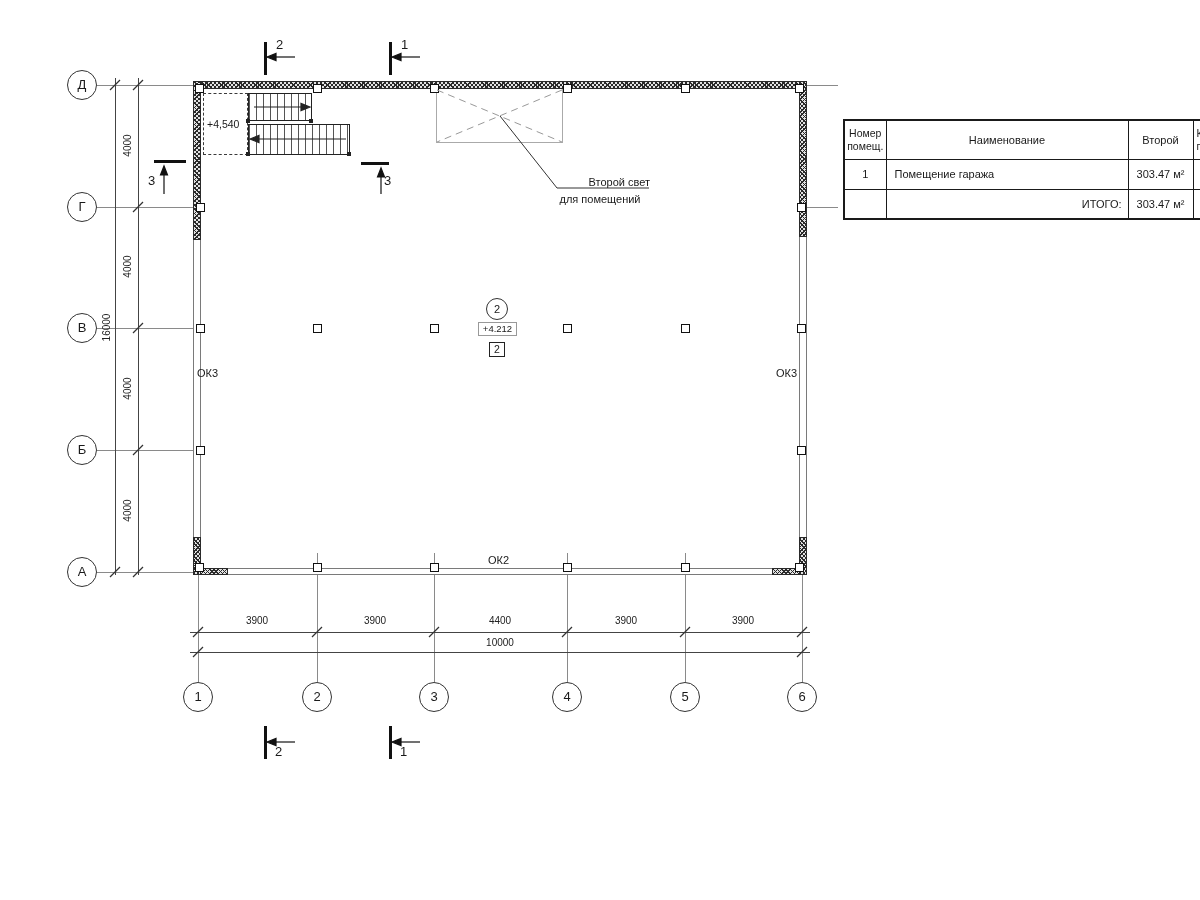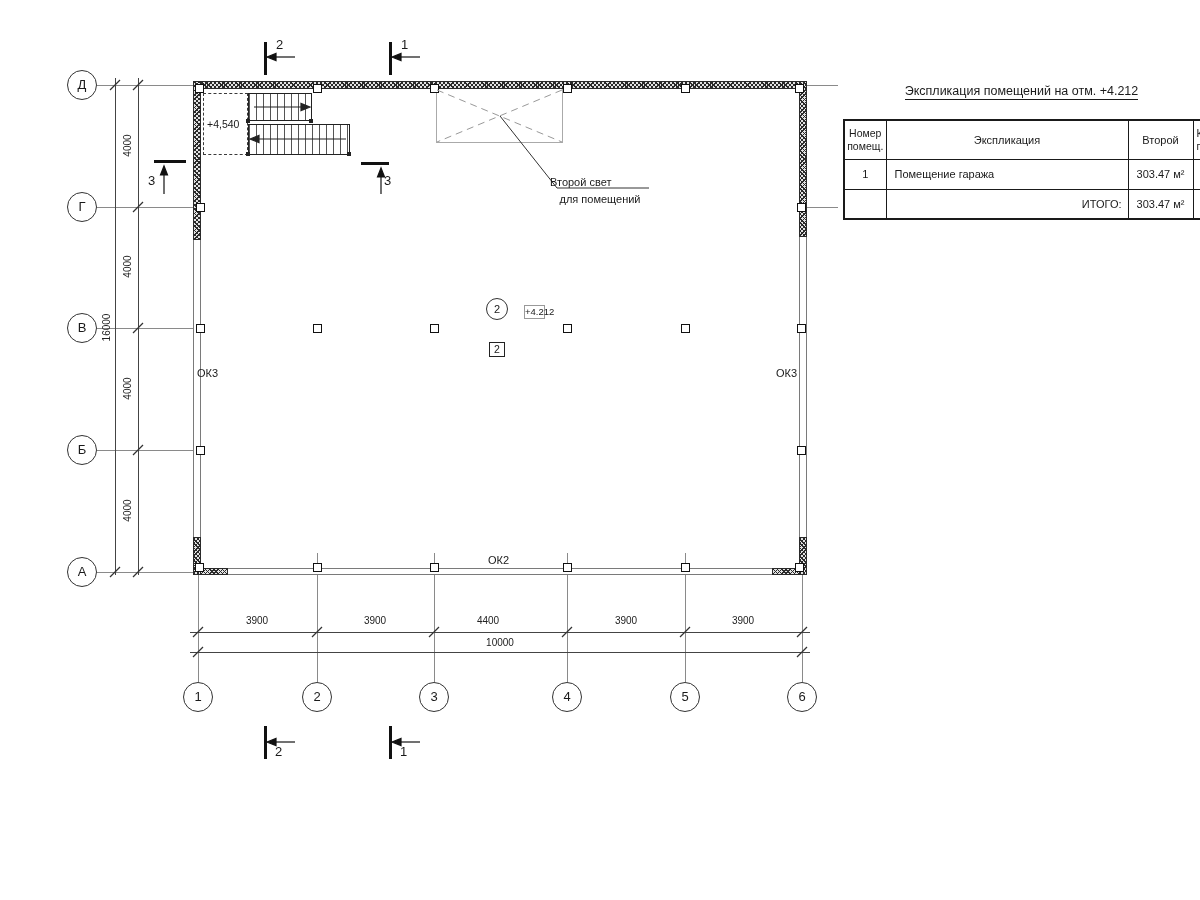--- a/index.html
+++ b/index.html
@@ -135,21 +135,21 @@
   <div class="abs gcircle" style="left:670px;top:682px;">5</div>
   <div class="abs gcircle" style="left:787px;top:682px;">6</div>
 
   <div class="abs dimlabel rot" style="left:102px;top:140px;width:50px;">4000</div>
   <div class="abs dimlabel rot" style="left:102px;top:261px;width:50px;">4000</div>
   <div class="abs dimlabel rot" style="left:102px;top:383px;width:50px;">4000</div>
   <div class="abs dimlabel rot" style="left:102px;top:505px;width:50px;">4000</div>
   <div class="abs dimlabel rot" style="left:81px;top:322px;width:50px;">16000</div>
   <div class="abs dimlabel" style="left:227px;top:615px;width:60px;">3900</div>
   <div class="abs dimlabel" style="left:345px;top:615px;width:60px;">3900</div>
-  <div class="abs dimlabel" style="left:458px;top:615px;width:60px;">4400</div>
+  <div class="abs dimlabel" style="left:470px;top:615px;width:60px;">4400</div>
   <div class="abs dimlabel" style="left:596px;top:615px;width:60px;">3900</div>
   <div class="abs dimlabel" style="left:713px;top:615px;width:60px;">3900</div>
   <div class="abs dimlabel" style="left:470px;top:637px;width:60px;">10000</div>
 
   <div class="abs secbar-v" style="left:264px;top:42px;height:33px;"></div>
   <div class="abs seclabel" style="left:276px;top:37px;">2</div>
   <div class="abs secbar-v" style="left:389px;top:42px;height:33px;"></div>
   <div class="abs seclabel" style="left:401px;top:37px;">1</div>
   <div class="abs secbar-v" style="left:264px;top:726px;height:33px;"></div>
   <div class="abs seclabel" style="left:275px;top:744px;">2</div>
@@ -157,40 +157,37 @@
   <div class="abs seclabel" style="left:400px;top:744px;">1</div>
   <div class="abs secbar-h" style="left:154px;top:160px;width:32px;"></div>
   <div class="abs seclabel" style="left:148px;top:173px;">3</div>
   <div class="abs secbar-h" style="left:361px;top:162px;width:28px;"></div>
   <div class="abs seclabel" style="left:384px;top:173px;">3</div>
 
   <div class="abs lbl" style="left:197px;top:367px;">ОК3</div>
   <div class="abs lbl" style="left:776px;top:367px;">ОК3</div>
   <div class="abs lbl" style="left:488px;top:554px;">ОК2</div>
   <div class="abs poscircle" style="left:486px;top:298px;">2</div>
-  <div class="abs elevbox" style="left:478px;top:305px;width:21px;height:14px;margin-left:46px;">+4.212</div>
+  <div class="abs elevbox" style="left:478px;top:322px;width:39px;height:14px;">+4.212</div>
   <div class="abs nodebox" style="left:489px;top:342px;width:16px;height:15px;">2</div>
-  <div class="abs lbl" style="left:550px;top:176px;width:100px;text-align:left;">Второй свет</div>
+  <div class="abs lbl" style="left:550px;top:176px;width:100px;text-align:right;">Второй свет</div>
   <div class="abs lbl" style="left:546px;top:193px;width:108px;text-align:center;">для помещений</div>
 
-  <div class="abs sched-title" style="left:843px;top:84px;width:357px;">
-    <span>Экспликация помещений на отм. +4.212</span>
-  </div>
   <table class="sched abs" style="left:843px;top:119px;width:389px;">
     <colgroup>
         <col style="width:42px">
         <col style="width:242px">
         <col style="width:65px">
         <col style="width:40px">
       </colgroup>
     <tbody>
         <tr style="height:39px;">
       <td class="pre" style="font-size:10.5px;line-height:1.2;">Номер
 помещ.</td>
-      <td>Экспликация</td>
+      <td>Наименование</td>
       <td>Второй</td>
       <td class="pre cell-cut" style="font-size:10.5px;line-height:1.2;">К
 п</td>
     </tr>
     <tr style="height:30px;">
       <td>1</td>
       <td class="cell-left">Помещение гаража</td>
       <td>303.47 м²</td>
       <td></td>
     </tr>

